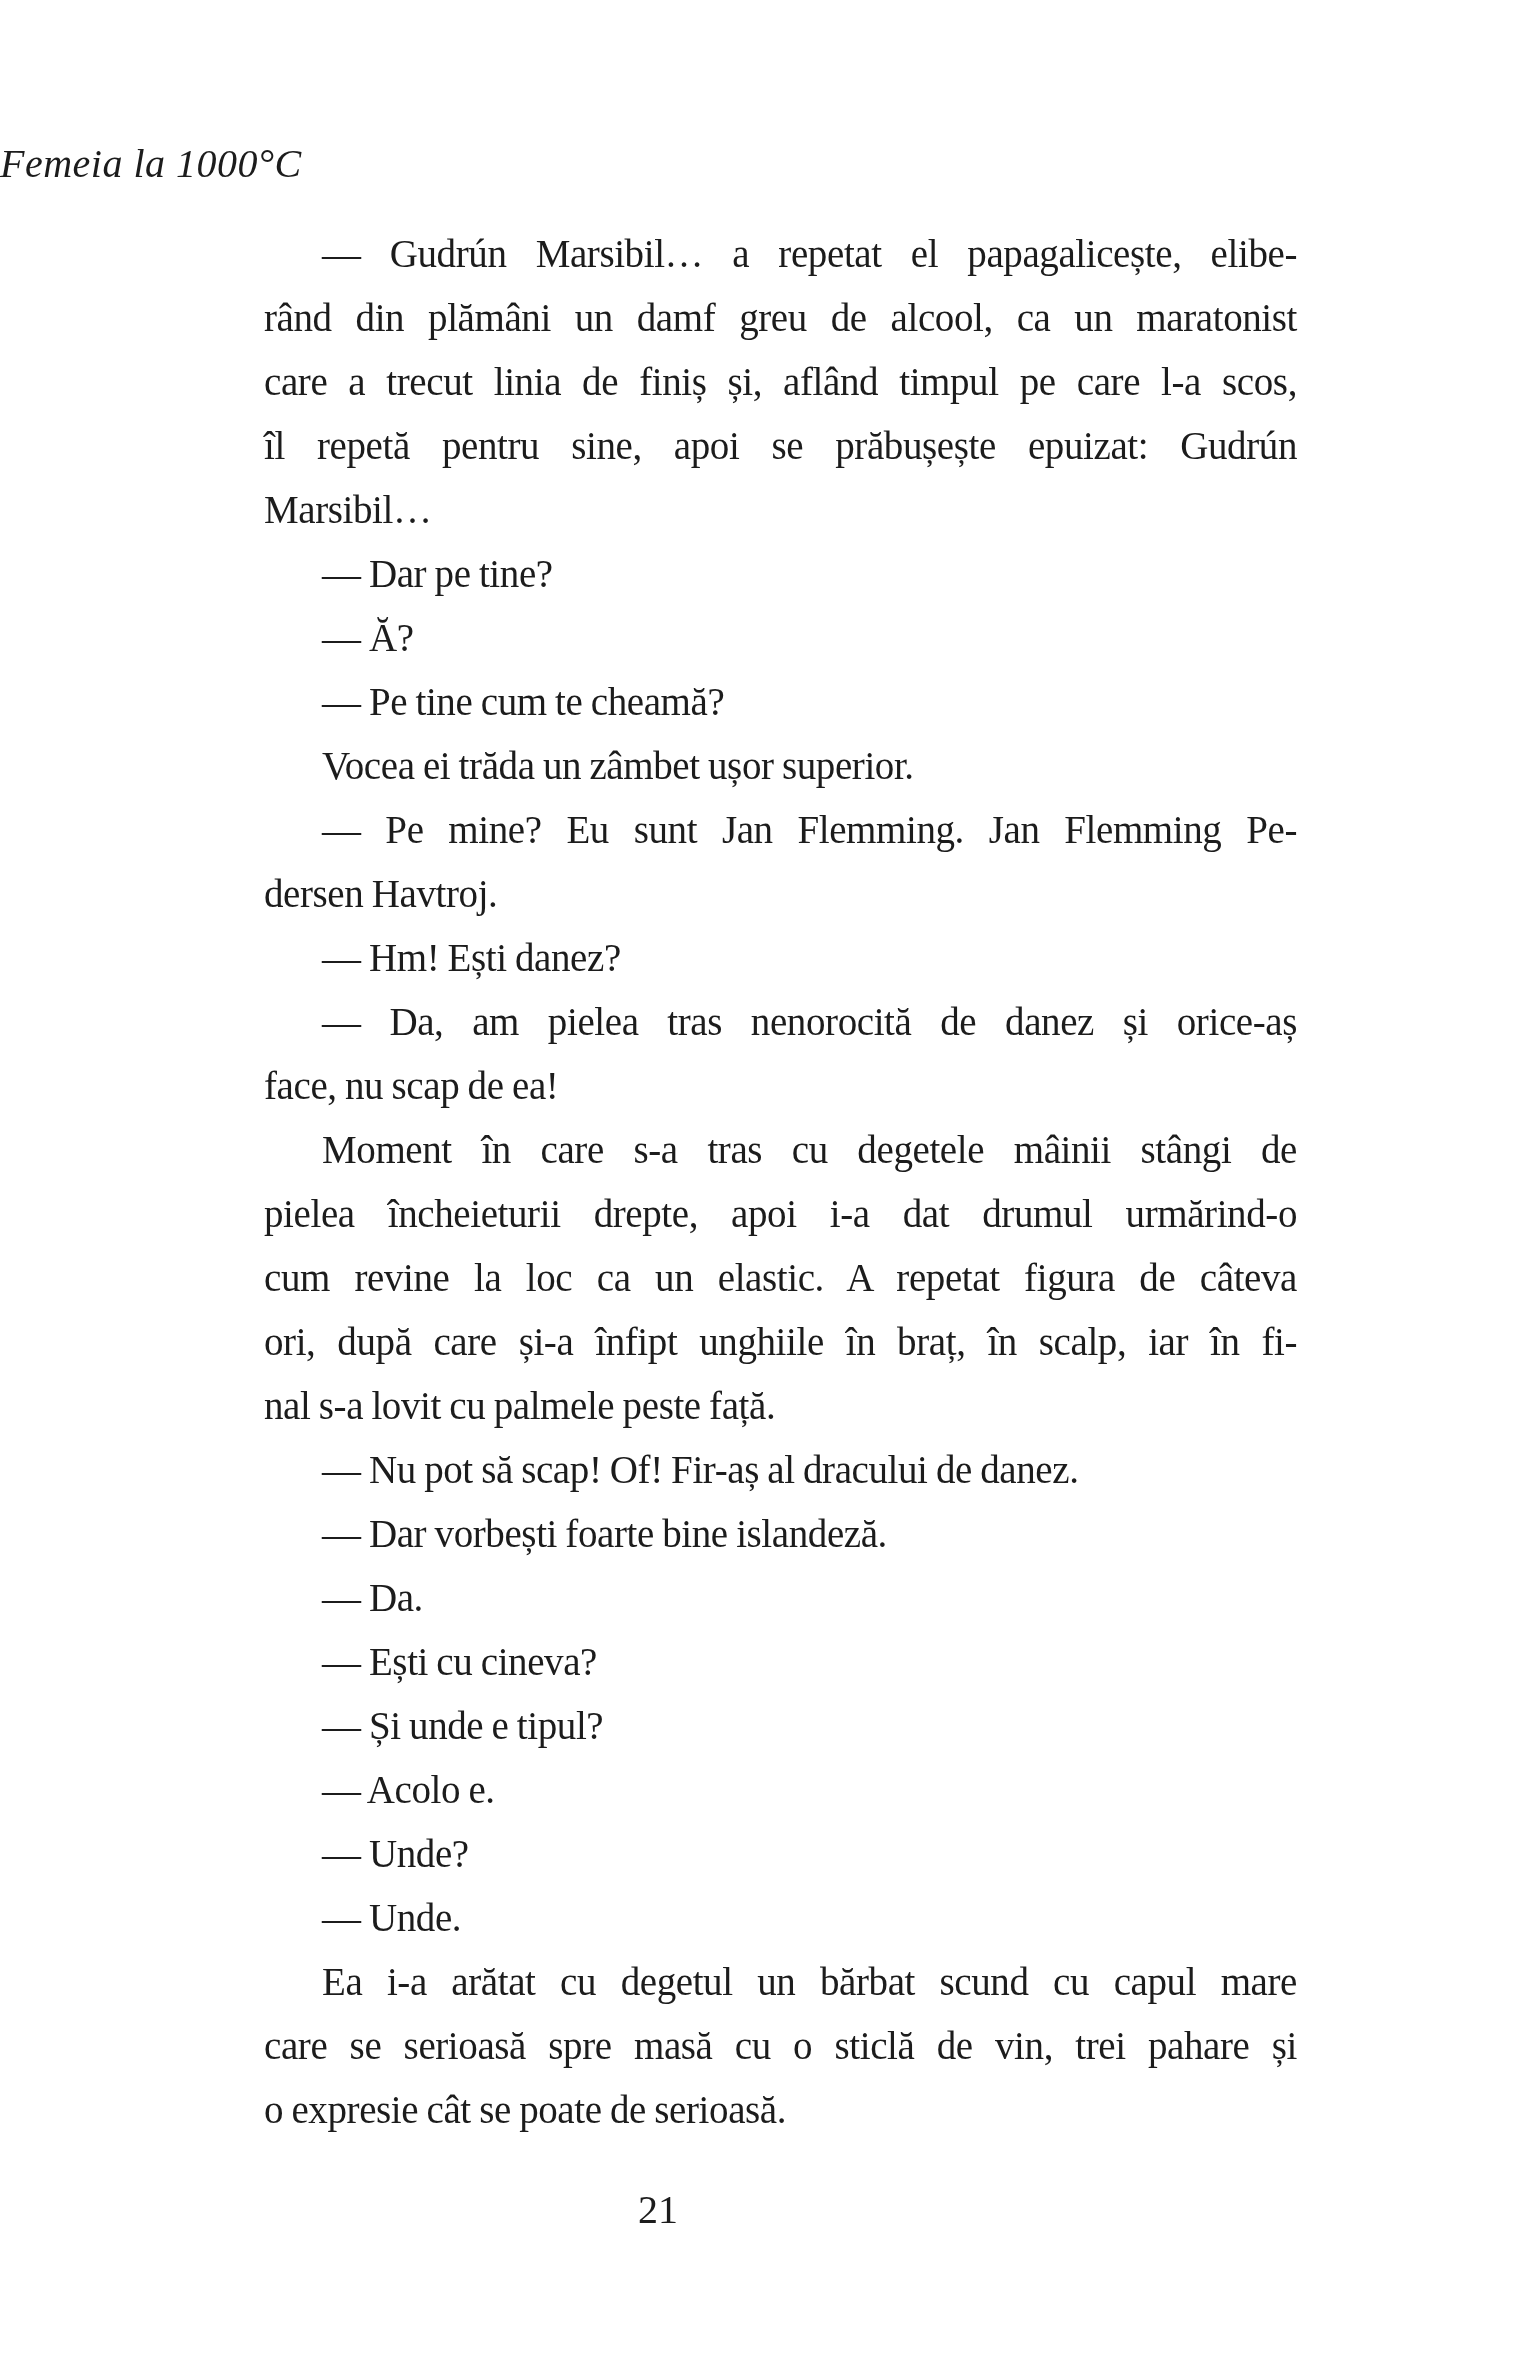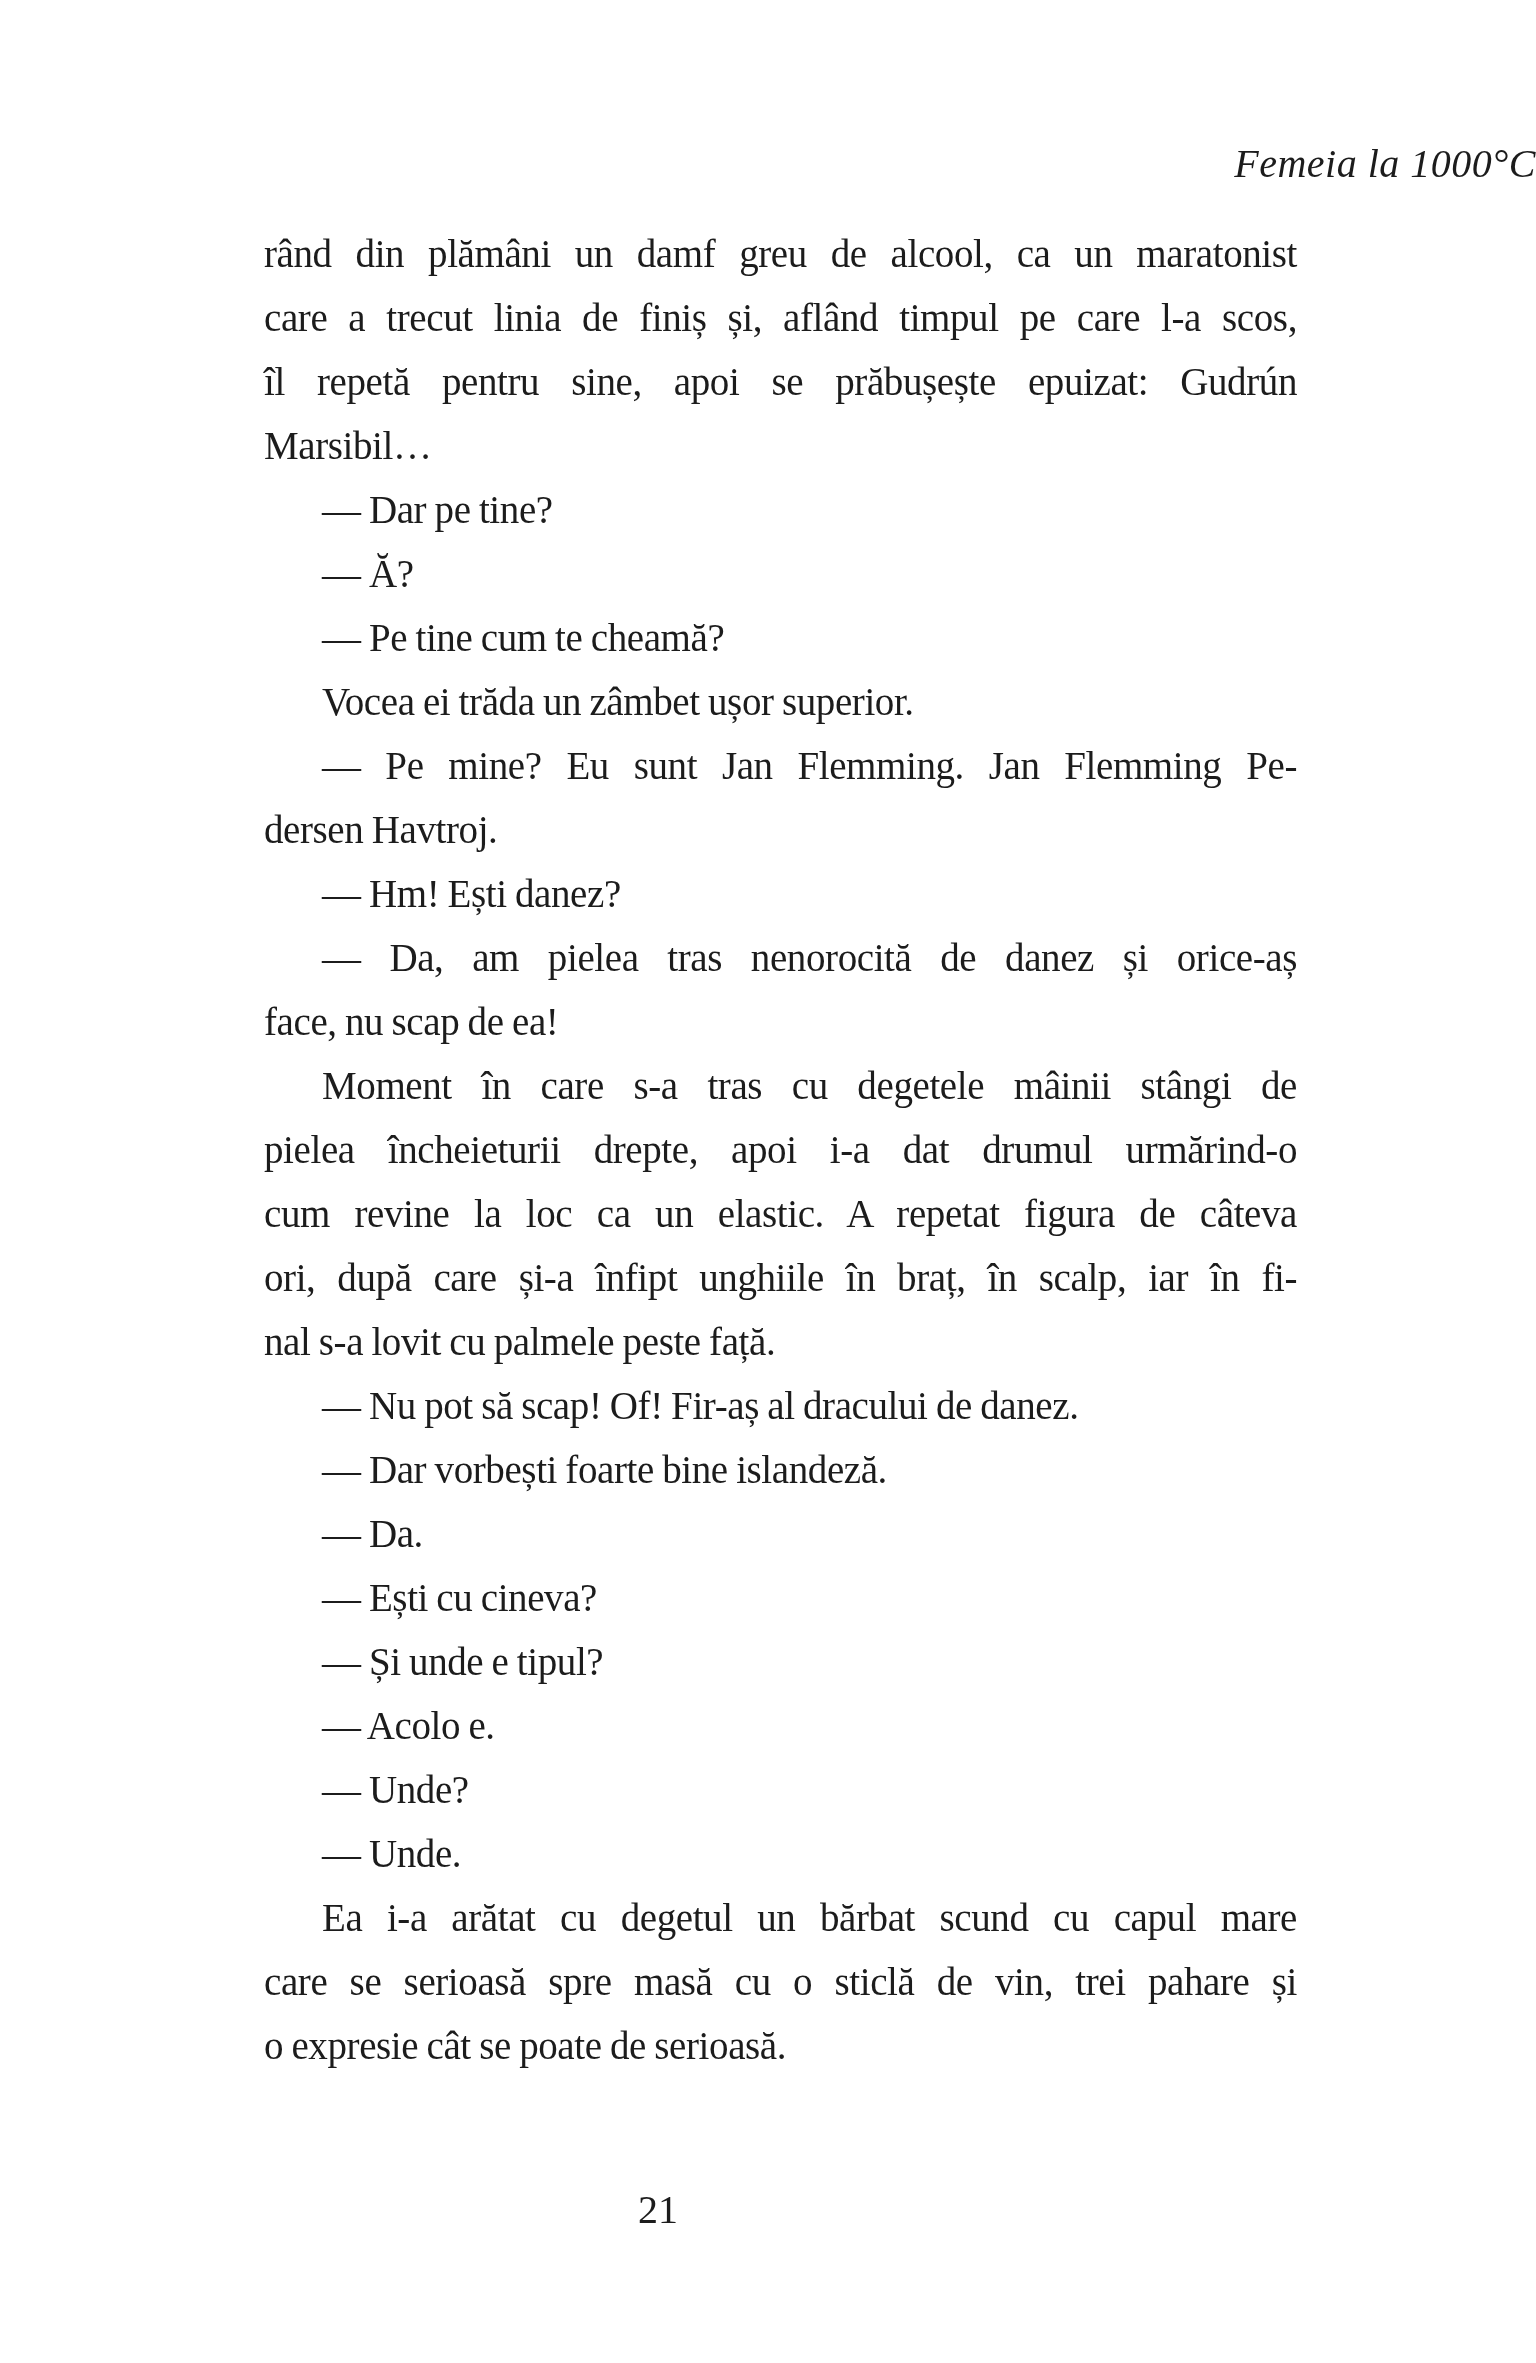--- a/index.html
+++ b/index.html
@@ -13,21 +13,21 @@
       position: relative;
       overflow: hidden;
       color: #1c1c1c;
       font-family: "Liberation Serif", "DejaVu Serif", serif;
     }
     .running-head {
       position: absolute;
       top: 136px;
       left: 0;
       width: 1536px;
-      text-align: right;
+      text-align: left;
       font-style: italic;
       font-size: 40px;
       line-height: 56px;
       letter-spacing: 0.5px;
     }
     .text-block {
       position: absolute;
       top: 222px;
       left: 264px;
       width: 1033px;
@@ -58,20 +58,21 @@
       font-size: 40px;
       line-height: 56px;
     }
   </style>
 </head>
 <body>
 
 <div class="running-head">Femeia la 1000°C</div>
 
 <div class="text-block">
+  <span class="line indent">— Gudrún Marsibil… a repetat el papagalicește, elibe-</span>
   <span class="line">rând din plămâni un damf greu de alcool, ca un maratonist</span>
   <span class="line">care a trecut linia de finiș și, aflând timpul pe care l-a scos,</span>
   <span class="line">îl repetă pentru sine, apoi se prăbușește epuizat: Gudrún</span>
   <span class="line last">Marsibil…</span>
   <span class="line indent last">— Dar pe tine?</span>
   <span class="line indent last">— Ă?</span>
   <span class="line indent last">— Pe tine cum te cheamă?</span>
   <span class="line indent last">Vocea ei trăda un zâmbet ușor superior.</span>
   <span class="line indent">— Pe mine? Eu sunt Jan Flemming. Jan Flemming Pe-</span>
   <span class="line last">dersen Havtroj.</span>

